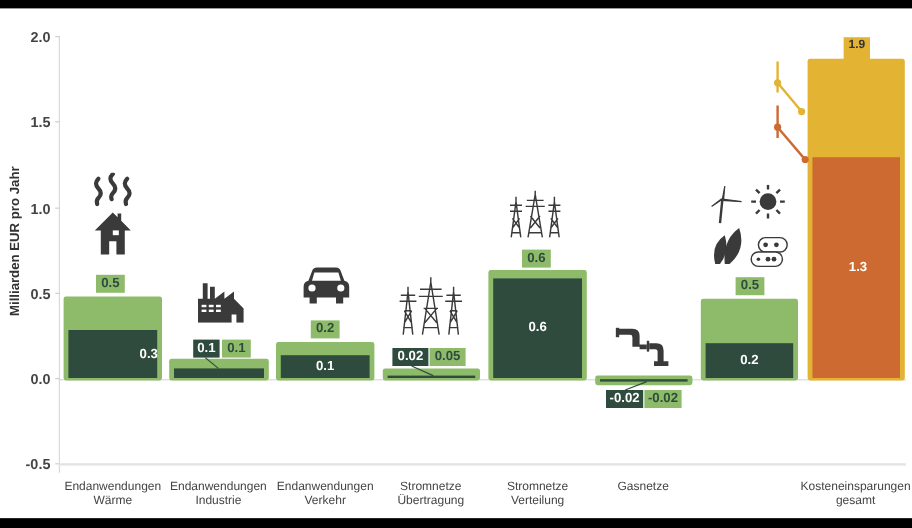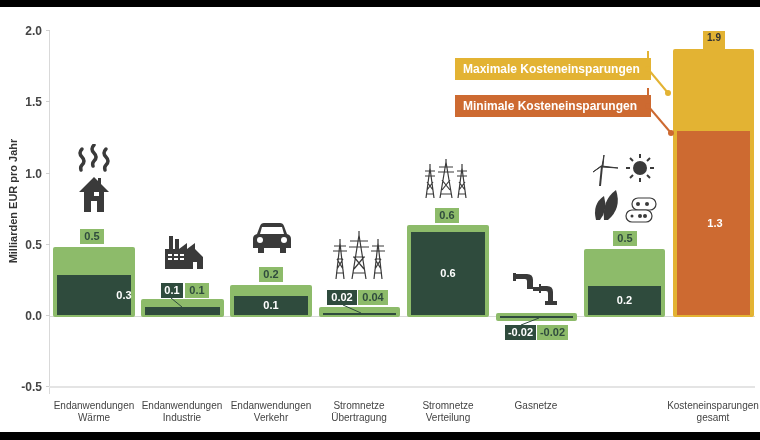--- a/index.html
+++ b/index.html
@@ -96,21 +96,21 @@
       <path d="M8 4 Q9 1 12 1 L28 1 Q31 1 32 4 L35 12 Q39 13 39 17 L39 26 L34 26 L34 31 L28 31 L28 26 L12 26 L12 31 L6 31 L6 26 L1 26 L1 17 Q1 13 5 12 Z" fill="#3a3a3a"></path>
       <path d="M10 5 L30 5 L32 12 L8 12 Z" fill="#fff"></path>
       <circle cx="8" cy="18" r="3" fill="#fff"></circle>
       <circle cx="32" cy="18" r="3" fill="#fff"></circle>
     </svg>
   </div>
 
   <div class="bar-outer" style="left:319px; top:300px; width:81px; height:10px;"></div>
   <div class="bar-inner" style="left:323px; top:306px; width:73px; height:2px;"></div>
   <div class="lbl-dark" style="left:327px; top:283px; width:30px;">0.02</div>
-  <div class="lbl-light" style="left:358px; top:283px; width:30px;">0.04</div>
+  <div class="lbl-light" style="left:358px; top:283px; width:30px;">0.05</div>
   <svg class="abs" style="left:342px; top:297px;" width="20" height="10">
       <line x1="1" y1="1" x2="19" y2="9" stroke="#2f4b3d" stroke-width="1"></line>
     </svg>
   <div class="icon" style="left:330px; top:222px;">
     <svg width="58" height="50" viewBox="0 0 58 50">
       <g fill="none" stroke="#3a3a3a" stroke-width="1.2">
         <path d="M6 50 L10 14 L14 50 M10 10 L10 14 M4 17 L16 17 M3 22 L17 22 M7 30 L13 30 M7 30 L13 40 M13 30 L7 40 M6 44 L14 44"></path>
         <path d="M22 50 L29 6 L36 50 M29 2 L29 6 M20 12 L38 12 M19 18 L39 18 M23 28 L35 28 M24 28 L34 40 M34 28 L24 40 M23 44 L35 44"></path>
         <path d="M44 50 L48 14 L52 50 M48 10 L48 14 M42 17 L54 17 M41 22 L55 22 M45 30 L51 30 M45 30 L51 40 M51 30 L45 40 M44 44 L52 44"></path>
       </g>
@@ -184,22 +184,20 @@
         <circle cx="48" cy="62" r="2" fill="#3a3a3a"></circle>
         <circle cx="53" cy="62" r="2" fill="#3a3a3a"></circle>
     </svg>
   </div>
 
   <div class="bar-total" style="left:673px; top:42px; width:81px; height:268px;"></div>
   <div class="bar-total-inner" style="left:677px; top:124px; width:73px; height:184px;"></div>
   <div class="lbl-inbar" style="left:690px; top:210px; width:50px;">1.3</div>
   <div class="lbl-gold" style="left:703px; top:24px; width:22px;">1.9</div>
 
-  <div class="legend-box" style="left:455px; top:51px; width:188px; background:#e3b333;">Maximale Kosteneinsparungen</div>
-  <div class="legend-box" style="left:455px; top:88px; width:188px; background:#cd6a31;">Minimale Kosteneinsparungen</div>
   <svg class="abs" style="left:640px; top:44px;" width="40" height="85">
     <line x1="8" y1="0" x2="8" y2="26" stroke="#e3b333" stroke-width="2"></line>
     <line x1="8" y1="18" x2="28" y2="42" stroke="#e3b333" stroke-width="2"></line>
     <circle cx="8" cy="18" r="3" fill="#e3b333"></circle>
     <circle cx="28" cy="42" r="3" fill="#e3b333"></circle>
     <line x1="8" y1="37" x2="8" y2="64" stroke="#cd6a31" stroke-width="2"></line>
     <line x1="8" y1="55" x2="31" y2="82" stroke="#cd6a31" stroke-width="2"></line>
     <circle cx="8" cy="55" r="3" fill="#cd6a31"></circle>
     <circle cx="31" cy="82" r="3" fill="#cd6a31"></circle>
   </svg>

